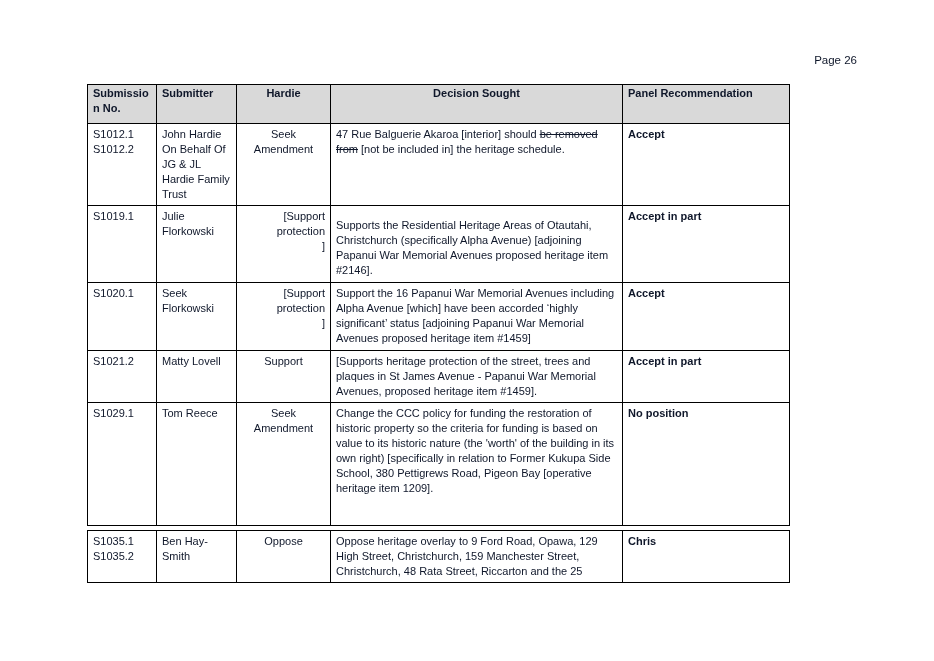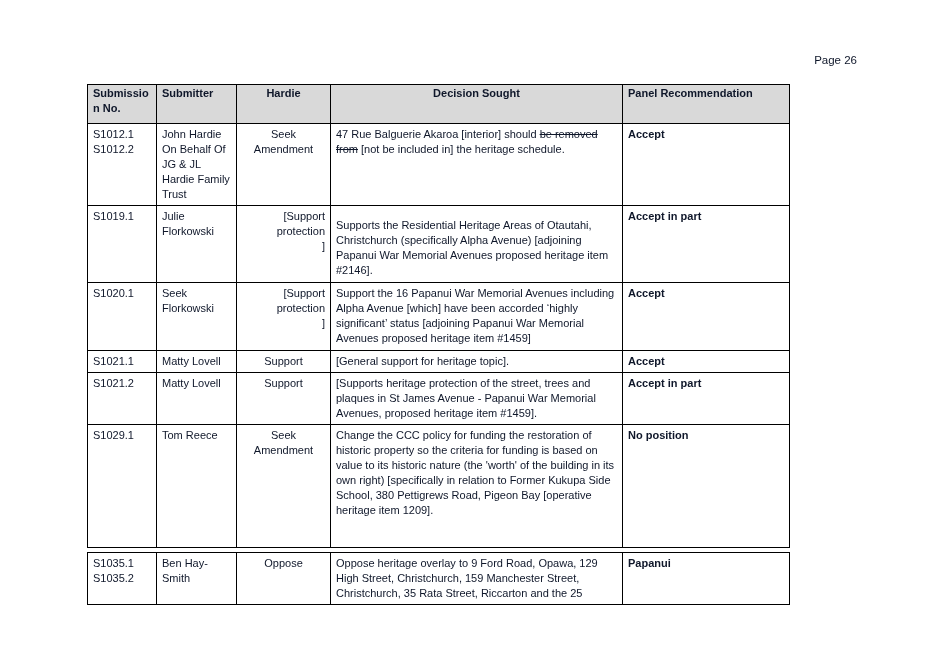--- a/index.html
+++ b/index.html
@@ -109,29 +109,20 @@
           </tr>
           <tr style="height: 68px;">
             <td class="col-sub">
               <div>S1020.1</div>
             </td>
             <td class="col-submitter">Seek Florkowski</td>
             <td class="col-req left-req">[Support protection]</td>
             <td class="col-dec"><span>Support the 16 Papanui War Memorial Avenues including Alpha Avenue [which] have been accorded ‘highly significant’ status [adjoining Papanui War Memorial Avenues proposed heritage item #1459]</span></td>
             <td class="col-rec">Accept</td>
           </tr>
-          <tr style="height: 21px;">
-            <td class="col-sub">
-              <div>S1021.1</div>
-            </td>
-            <td class="col-submitter">Matty Lovell</td>
-            <td class="col-req">Support</td>
-            <td class="col-dec"><span>[General support for heritage topic].</span></td>
-            <td class="col-rec">Accept</td>
-          </tr>
           <tr style="height: 46px;">
             <td class="col-sub">
               <div>S1021.2</div>
             </td>
             <td class="col-submitter">Matty Lovell</td>
             <td class="col-req">Support</td>
             <td class="col-dec"><span>[Supports heritage protection of the street, trees and plaques in St James Avenue - Papanui War Memorial Avenues, proposed heritage item #1459].</span></td>
             <td class="col-rec">Accept in part</td>
           </tr>
           <tr style="height: 123px;">
@@ -155,20 +146,20 @@
         <col style="width:167px">
       </colgroup>
       <tbody id="cont-body">
           <tr style="height: 48px;">
             <td class="col-sub">
               <div>S1035.1</div>
               <div>S1035.2</div>
             </td>
             <td class="col-submitter">Ben Hay-Smith</td>
             <td class="col-req">Oppose</td>
-            <td class="col-dec"><span>Oppose heritage overlay to 9 Ford Road, Opawa, 129 High Street, Christchurch, 159 Manchester Street, Christchurch, 35 Rata Street, Riccarton and the 25</span></td>
-            <td class="col-rec">Papanui</td>
+            <td class="col-dec"><span>Oppose heritage overlay to 9 Ford Road, Opawa, 129 High Street, Christchurch, 159 Manchester Street, Christchurch, 48 Rata Street, Riccarton and the 25</span></td>
+            <td class="col-rec">Chris</td>
           </tr>
         </tbody>
     </table>
 
   </div>
 </div>
 
 </body></html>

